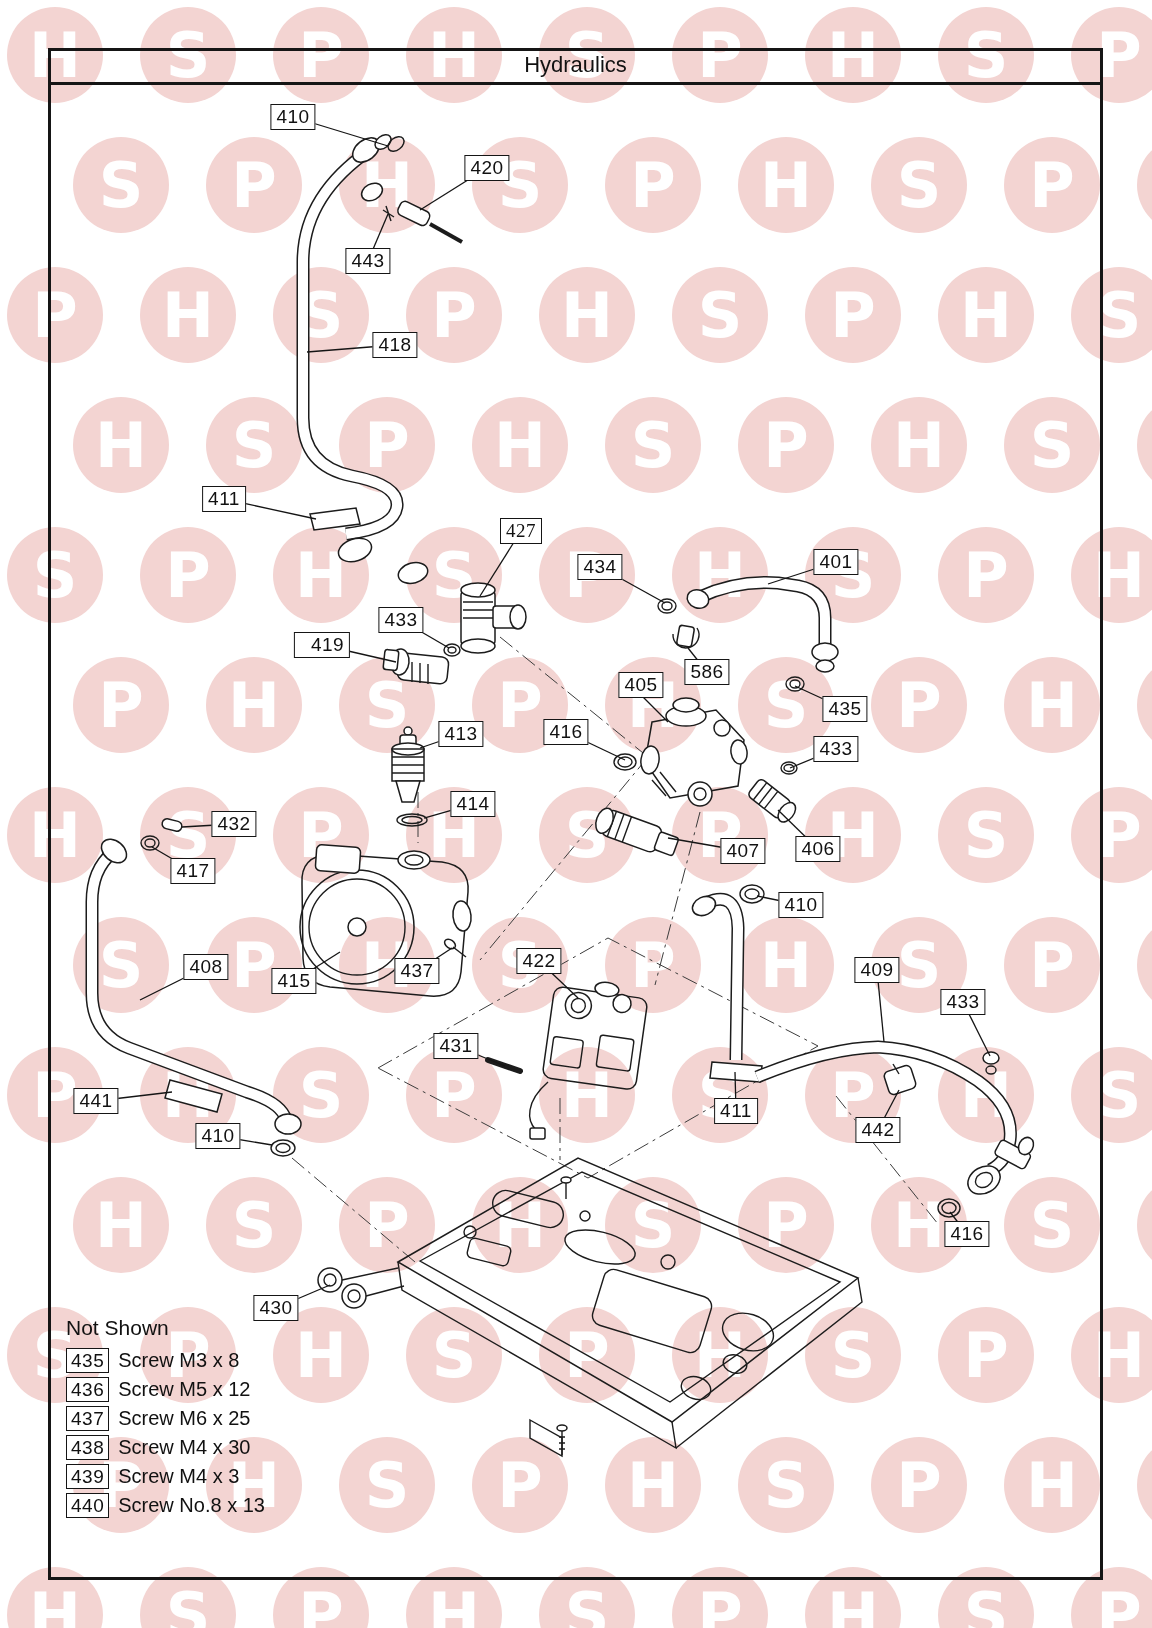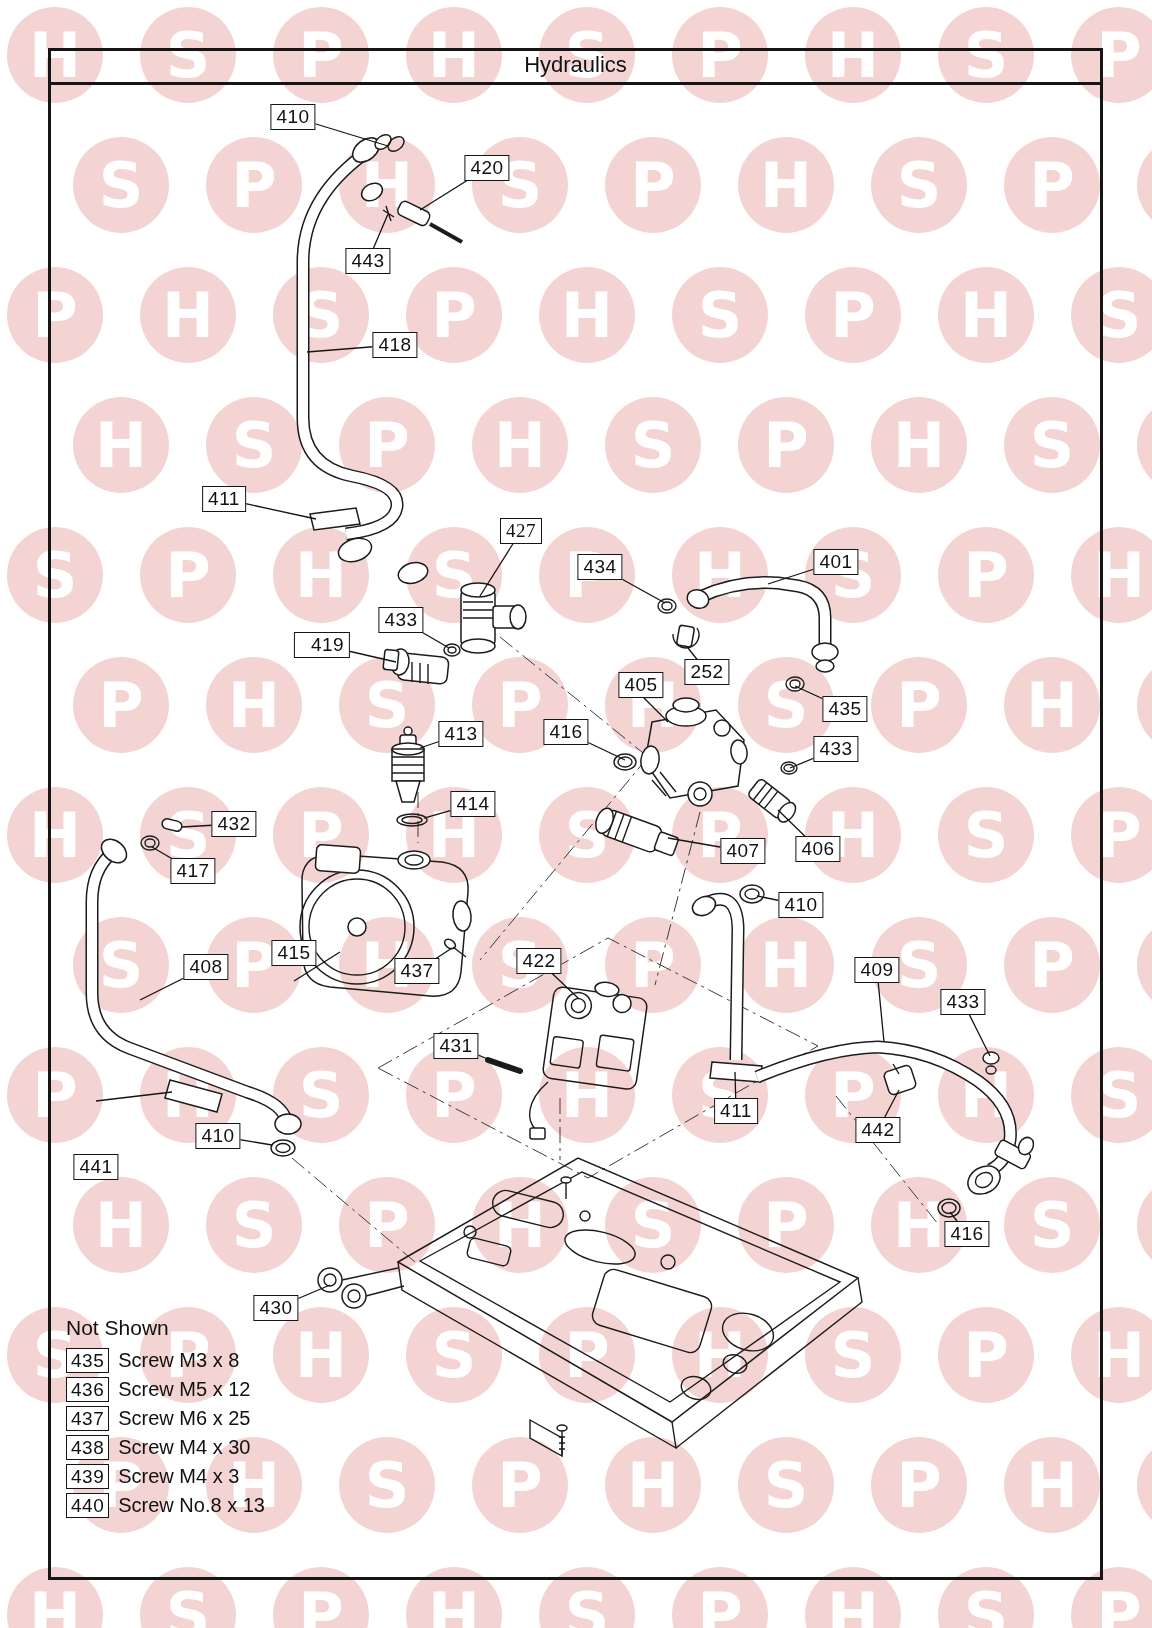--- a/index.html
+++ b/index.html
@@ -449,40 +449,40 @@
     <div class="plabel" style="left: 293px; top: 117px;">410</div>
     <div class="plabel" style="left: 487px; top: 168px;">420</div>
     <div class="plabel" style="left: 368px; top: 261px;">443</div>
     <div class="plabel" style="left: 395px; top: 345px;">418</div>
     <div class="plabel" style="left: 224px; top: 499px;">411</div>
     <div class="plabel" style="left: 521px; top: 531px; font-family: Liberation Serif, serif;">427</div>
     <div class="plabel" style="left: 600px; top: 567px;">434</div>
     <div class="plabel" style="left: 836px; top: 562px;">401</div>
     <div class="plabel" style="left: 401px; top: 620px;">433</div>
     <div class="plabel" style="left: 322px; top: 645px; padding-left: 16px;">419</div>
-    <div class="plabel" style="left: 707px; top: 672px;">252</div>
+    <div class="plabel" style="left: 707px; top: 672px;">586</div>
     <div class="plabel" style="left: 641px; top: 685px;">405</div>
     <div class="plabel" style="left: 845px; top: 709px;">435</div>
     <div class="plabel" style="left: 461px; top: 734px;">413</div>
     <div class="plabel" style="left: 566px; top: 732px;">416</div>
     <div class="plabel" style="left: 836px; top: 749px;">433</div>
     <div class="plabel" style="left: 473px; top: 804px;">414</div>
     <div class="plabel" style="left: 234px; top: 824px;">432</div>
     <div class="plabel" style="left: 193px; top: 871px;">417</div>
     <div class="plabel" style="left: 743px; top: 851px;">407</div>
     <div class="plabel" style="left: 818px; top: 849px;">406</div>
     <div class="plabel" style="left: 801px; top: 905px;">410</div>
     <div class="plabel" style="left: 206px; top: 967px;">408</div>
-    <div class="plabel" style="left: 294px; top: 953px;">415</div>
+    <div class="plabel" style="left: 294px; top: 981px;">415</div>
     <div class="plabel" style="left: 417px; top: 971px;">437</div>
     <div class="plabel" style="left: 539px; top: 961px;">422</div>
     <div class="plabel" style="left: 877px; top: 970px;">409</div>
     <div class="plabel" style="left: 963px; top: 1002px;">433</div>
     <div class="plabel" style="left: 456px; top: 1046px;">431</div>
-    <div class="plabel" style="left: 96px; top: 1167px;">441</div>
+    <div class="plabel" style="left: 96px; top: 1101px;">441</div>
     <div class="plabel" style="left: 736px; top: 1111px;">411</div>
     <div class="plabel" style="left: 878px; top: 1130px;">442</div>
     <div class="plabel" style="left: 218px; top: 1136px;">410</div>
     <div class="plabel" style="left: 967px; top: 1234px;">416</div>
     <div class="plabel" style="left: 276px; top: 1308px;">430</div>
   </div>
 
 <div class="titleband">
   <span>Hydraulics</span>
 </div>

